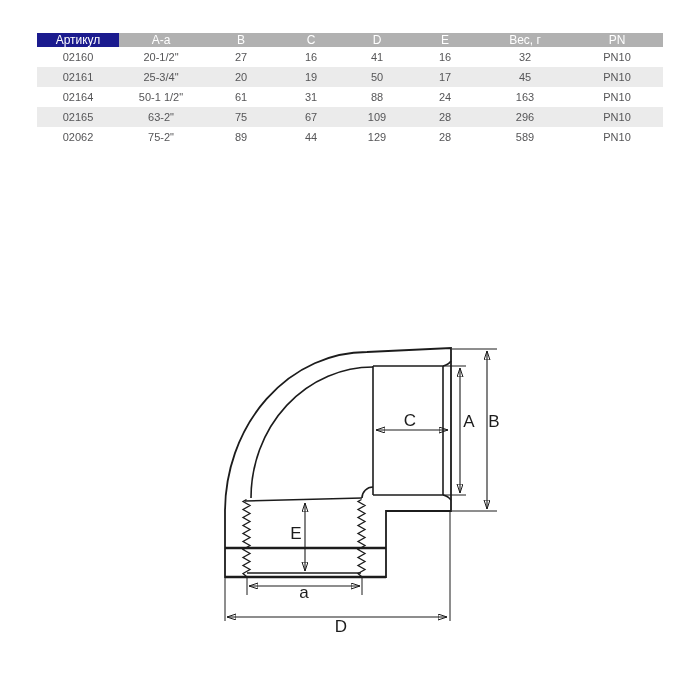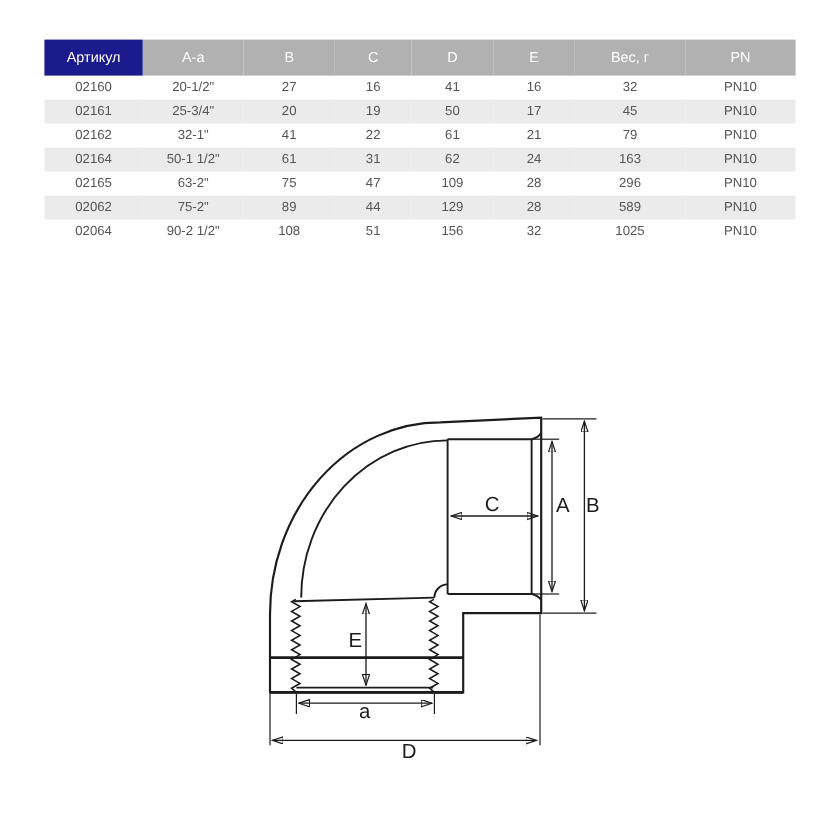--- a/index.html
+++ b/index.html
@@ -4,21 +4,21 @@
 <style>
   html,body{margin:0;padding:0;background:#fff;}
   body{width:700px;height:700px;position:relative;font-family:"Liberation Sans",sans-serif;overflow:hidden;}
 
   .catalog-table{
     position:absolute;left:37px;top:33px;width:626px;
     border-collapse:collapse;table-layout:fixed;
   }
   .catalog-table th{
     background:var(--header-gray,#b1b1b1);
-    color:#fff;font-weight:normal;font-size:12px;height:30px;
+    color:#fff;font-weight:normal;font-size:12px;height:14px;
     text-align:center;padding:0;
   }
   .catalog-table th:first-child{background:var(--header-accent,#1b1b8e);}
   .catalog-table td{
     font-size:11px;color:var(--row-text,#555557);
     text-align:center;height:20px;padding:0;white-space:nowrap;
   }
   .catalog-table tbody tr:nth-child(even){background:var(--row-alt,#ebebeb);}
 
   .diagram-svg{position:absolute;left:0;top:330px;}
@@ -72,67 +72,47 @@
         <td>02161</td>
         <td>25-3/4"</td>
         <td>20</td>
         <td>19</td>
         <td>50</td>
         <td>17</td>
         <td>45</td>
         <td>PN10</td>
       </tr>
       <tr>
-        <td>02162</td>
-        <td>32-1"</td>
-        <td>41</td>
-        <td>22</td>
-        <td>61</td>
-        <td>21</td>
-        <td>79</td>
-        <td>PN10</td>
-      </tr>
-      <tr>
         <td>02164</td>
         <td>50-1 1/2"</td>
         <td>61</td>
         <td>31</td>
-        <td>62</td>
+        <td>88</td>
         <td>24</td>
         <td>163</td>
         <td>PN10</td>
       </tr>
       <tr>
         <td>02165</td>
         <td>63-2"</td>
         <td>75</td>
-        <td>47</td>
+        <td>67</td>
         <td>109</td>
         <td>28</td>
         <td>296</td>
         <td>PN10</td>
       </tr>
       <tr>
         <td>02062</td>
         <td>75-2"</td>
         <td>89</td>
         <td>44</td>
         <td>129</td>
         <td>28</td>
         <td>589</td>
-        <td>PN10</td>
-      </tr>
-      <tr>
-        <td>02064</td>
-        <td>90-2 1/2"</td>
-        <td>108</td>
-        <td>51</td>
-        <td>156</td>
-        <td>32</td>
-        <td>1025</td>
         <td>PN10</td>
       </tr>
     </tbody>
 </table>
 
 <svg class="diagram-svg" width="700" height="370" viewBox="0 330 700 370" xmlns="http://www.w3.org/2000/svg">
   <defs>
     <marker id="arr" markerUnits="userSpaceOnUse" markerWidth="10" markerHeight="8" refX="9" refY="3" orient="auto-start-reverse">
       <path d="M0 0 L9 3 L0 6 Z" fill="#1c1c1c" stroke="none"></path>
     </marker>

